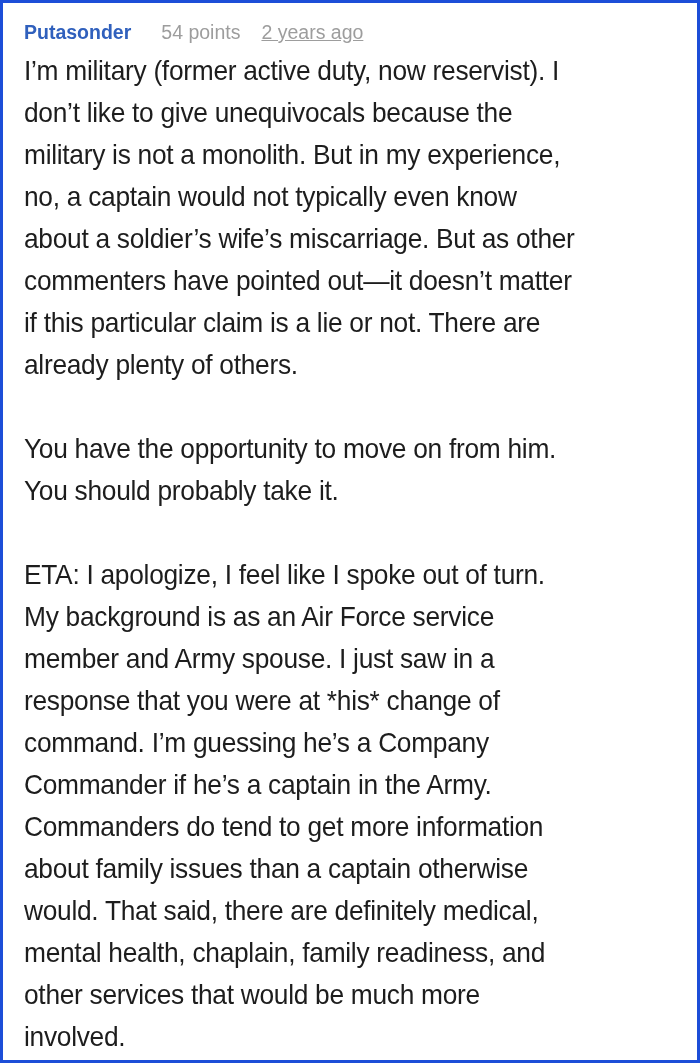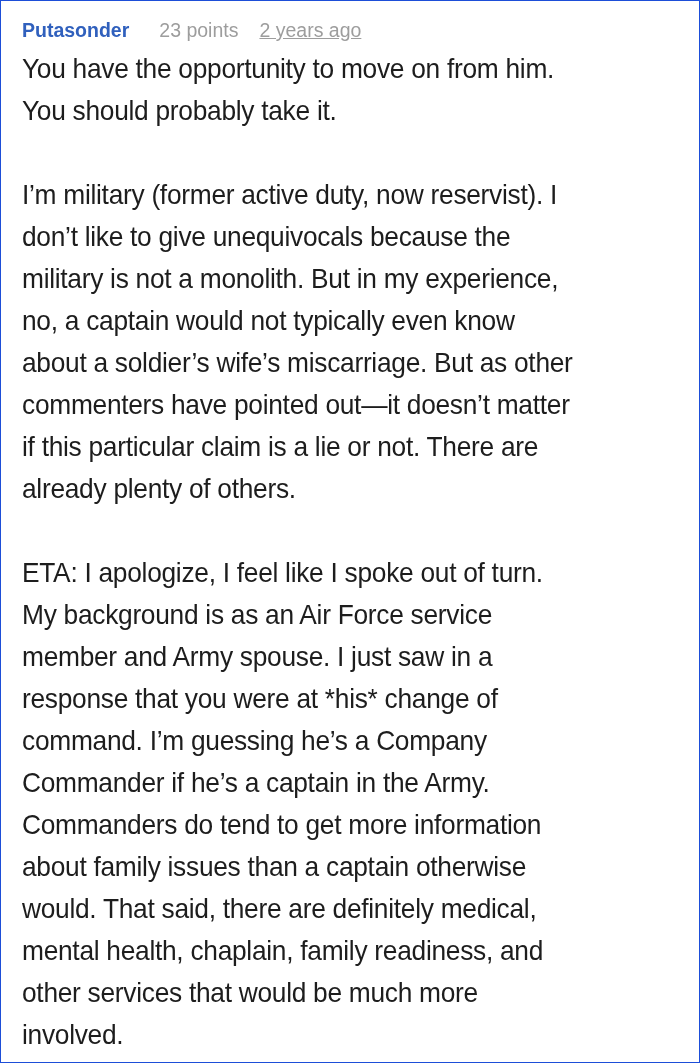--- a/index.html
+++ b/index.html
@@ -2,21 +2,21 @@
 <html><head>
 <meta charset="utf-8">
 <style>
   html, body { margin: 0; padding: 0; background: #ffffff; }
   .card {
     position: relative;
     width: 700px;
     height: 1063px;
     box-sizing: border-box;
     background: #ffffff;
-    border: 1px solid #1d4ed8;
+    border: 3px solid #1d4ed8;
     overflow: hidden;
     font-family: "Liberation Sans", sans-serif;
   }
   .header {
     padding: 18px 21px 0 21px;
     display: flex;
     align-items: baseline;
   }
   .author {
     color: #3060bd;
@@ -46,39 +46,39 @@
     transform: scaleX(0.94);
     transform-origin: 0 50%;
   }
 </style>
 </head>
 <body>
 
 <div class="card">
   <div class="header">
     <a class="author">Putasonder</a>
-    <span class="meta points">23 points</span>
+    <span class="meta points">54 points</span>
     <span class="meta age">2 years ago</span>
   </div>
 
   <div class="body">
-    <div class="para">
-      <div class="line">You have the opportunity to move on from him.</div>
-      <div class="line">You should probably take it.</div>
-    </div>
-
     <div class="para">
       <div class="line">I’m military (former active duty, now reservist). I</div>
       <div class="line">don’t like to give unequivocals because the</div>
       <div class="line">military is not a monolith. But in my experience,</div>
       <div class="line">no, a captain would not typically even know</div>
       <div class="line">about a soldier’s wife’s miscarriage. But as other</div>
       <div class="line">commenters have pointed out—it doesn’t matter</div>
       <div class="line">if this particular claim is a lie or not. There are</div>
       <div class="line">already plenty of others.</div>
+    </div>
+
+    <div class="para">
+      <div class="line">You have the opportunity to move on from him.</div>
+      <div class="line">You should probably take it.</div>
     </div>
 
     <div class="para">
       <div class="line">ETA: I apologize, I feel like I spoke out of turn.</div>
       <div class="line">My background is as an Air Force service</div>
       <div class="line">member and Army spouse. I just saw in a</div>
       <div class="line">response that you were at *his* change of</div>
       <div class="line">command. I’m guessing he’s a Company</div>
       <div class="line">Commander if he’s a captain in the Army.</div>
       <div class="line">Commanders do tend to get more information</div>

